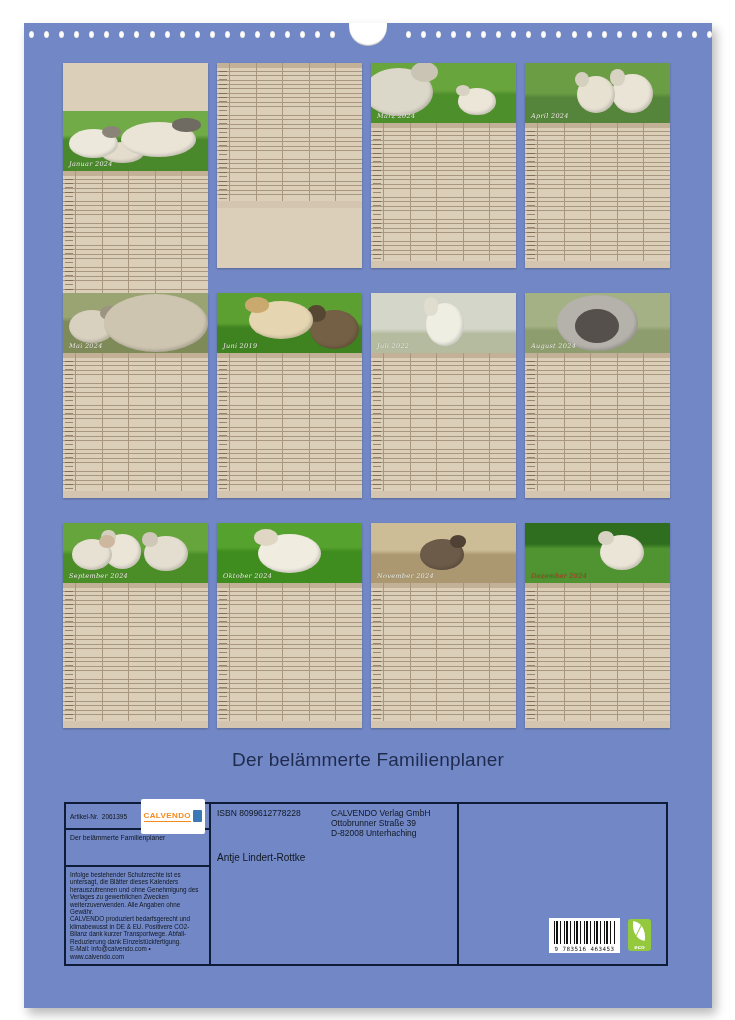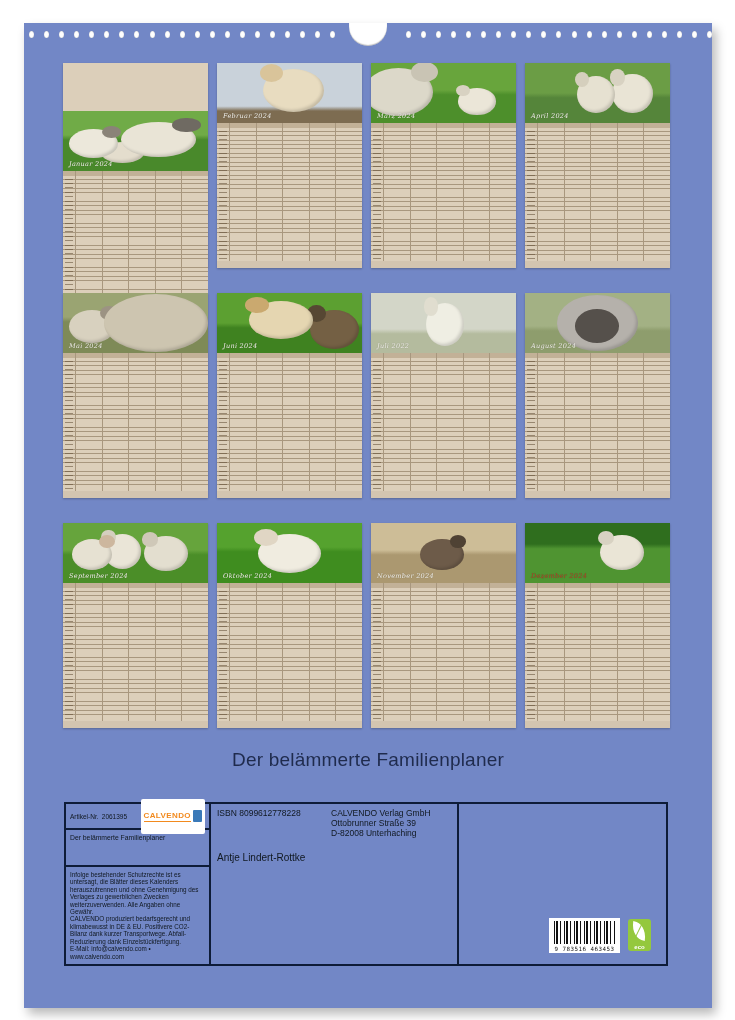--- a/index.html
+++ b/index.html
@@ -96,26 +96,20 @@
             <div class="sheep-head" style="right: -6%; top: -12%; width: 38%; height: 42%; background: rgb(111, 106, 98);"></div>
           </div>
       <div class="month-label" style="color: rgb(245, 243, 236);">Januar 2024</div>
     </div>
     <div class="planner">
       <div class="datecol"></div>
     </div>
   </div>
 
   <div class="month-cell">
-    <div class="photo" style="background: linear-gradient(rgb(201, 210, 218) 0%, rgb(201, 210, 218) 72%, rgb(125, 108, 81) 80%, rgb(125, 108, 81) 100%);">
-          <div class="sheep-body" style="left: 32%; top: 10%; width: 42%; height: 72%; background: rgb(232, 220, 192); box-shadow: rgba(0, 0, 0, 0.15) -2px -2px 3px inset;">
-            <div class="sheep-head" style="left: -6%; top: -12%; width: 38%; height: 42%; background: rgb(217, 196, 154);"></div>
-          </div>
-      <div class="month-label" style="color: rgb(245, 243, 236);">Februar 2024</div>
-    </div>
     <div class="planner">
       <div class="datecol"></div>
     </div>
   </div>
 
   <div class="month-cell">
     <div class="photo" style="background: linear-gradient(rgb(104, 165, 60) 0%, rgb(104, 165, 60) 45%, rgb(77, 143, 43) 53%, rgb(77, 143, 43) 100%);">
           <div class="sheep-body" style="left: 60%; top: 42%; width: 26%; height: 44%; background: rgb(235, 230, 216); box-shadow: rgba(0, 0, 0, 0.15) -2px -2px 3px inset;">
             <div class="sheep-head" style="left: -6%; top: -12%; width: 38%; height: 42%; background: rgb(216, 210, 194);"></div>
           </div>
@@ -158,21 +152,21 @@
   </div>
 
   <div class="month-cell">
     <div class="photo" style="background: linear-gradient(rgb(92, 160, 49) 0%, rgb(92, 160, 49) 50%, rgb(63, 130, 32) 58%, rgb(63, 130, 32) 100%);">
           <div class="sheep-body" style="left: 64%; top: 28%; width: 34%; height: 66%; background: rgb(116, 96, 68); box-shadow: rgba(0, 0, 0, 0.15) -2px -2px 3px inset;">
             <div class="sheep-head" style="left: -6%; top: -12%; width: 38%; height: 42%; background: rgb(86, 71, 51);"></div>
           </div>
           <div class="sheep-body" style="left: 22%; top: 14%; width: 44%; height: 62%; background: rgb(229, 214, 177); box-shadow: rgba(0, 0, 0, 0.15) -2px -2px 3px inset;">
             <div class="sheep-head" style="left: -6%; top: -12%; width: 38%; height: 42%; background: rgb(202, 169, 111);"></div>
           </div>
-      <div class="month-label" style="color: rgb(245, 243, 236);">Juni 2024</div>
+      <div class="month-label" style="color: rgb(245, 243, 236);">Juni 2019</div>
     </div>
     <div class="planner">
       <div class="datecol"></div>
     </div>
   </div>
 
   <div class="month-cell">
     <div class="photo" style="background: linear-gradient(rgb(211, 214, 200) 0%, rgb(211, 214, 200) 60%, rgb(180, 187, 158) 68%, rgb(180, 187, 158) 100%);">
           <div class="sheep-body" style="left: 38%; top: 16%; width: 26%; height: 72%; background: rgb(239, 238, 227); box-shadow: rgba(0, 0, 0, 0.15) -2px -2px 3px inset;">
             <div class="sheep-head" style="left: -6%; top: -12%; width: 38%; height: 42%; background: rgb(224, 221, 207);"></div>

